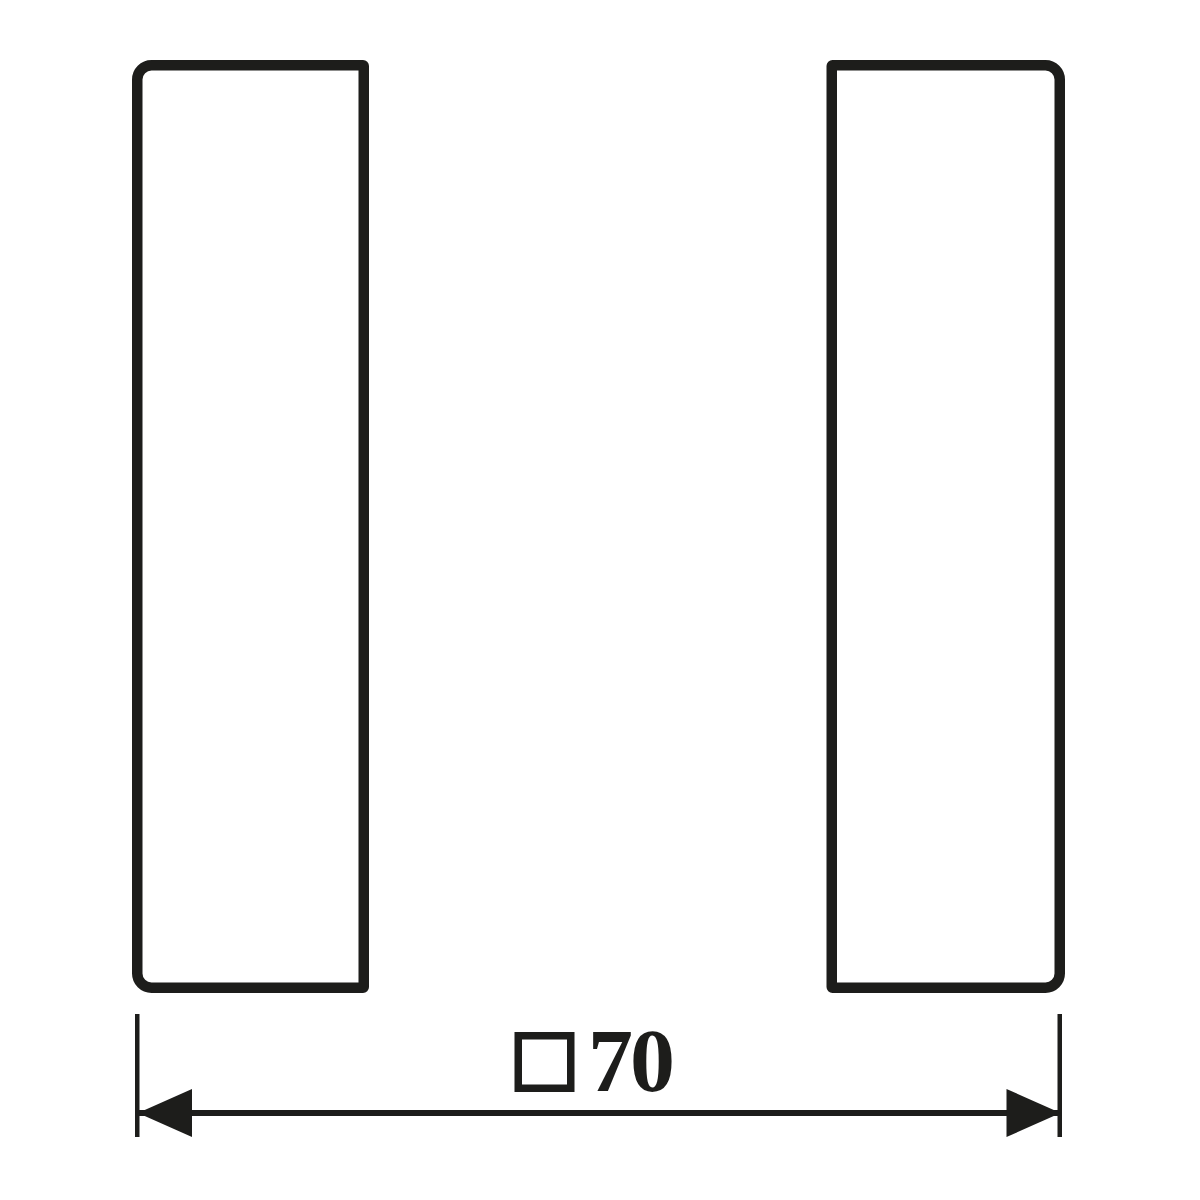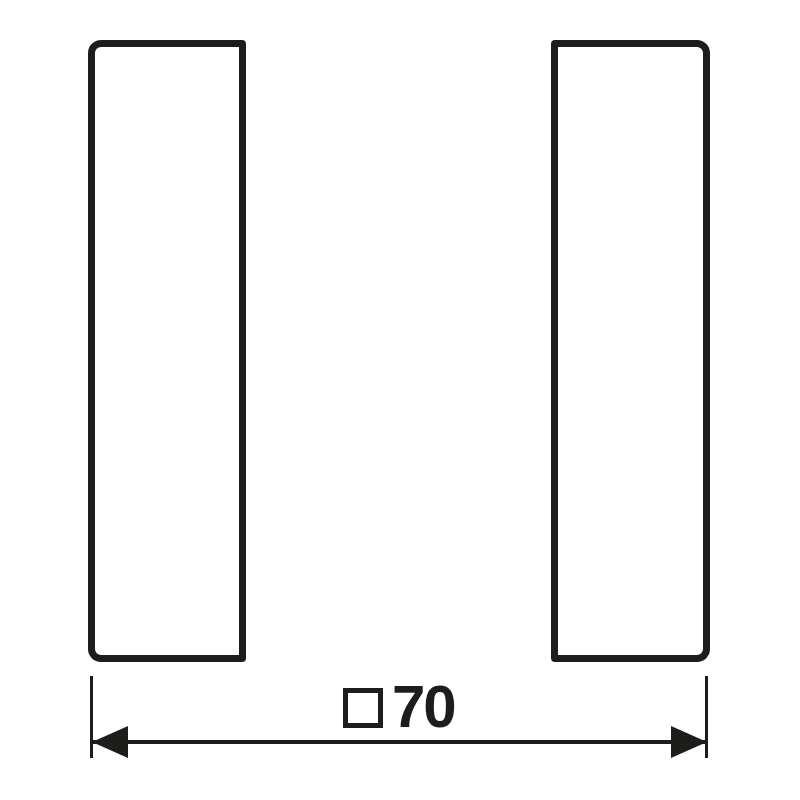--- a/index.html
+++ b/index.html
@@ -73,20 +73,21 @@
     border: 5px solid var(--line);
     background: var(--bg);
   }
   .dim-value {
     font-size: 60px;
     font-weight: 700;
     line-height: 1;
     color: var(--line);
     letter-spacing: -2px;
     transform: translateY(-1px);
+    font-family: Liberation Serif, serif;
   }
 </style>
 </head>
 <body>
 
 <div class="canvas">
 
   <div class="rocker left"></div>
 
   <div class="rocker right"></div>

